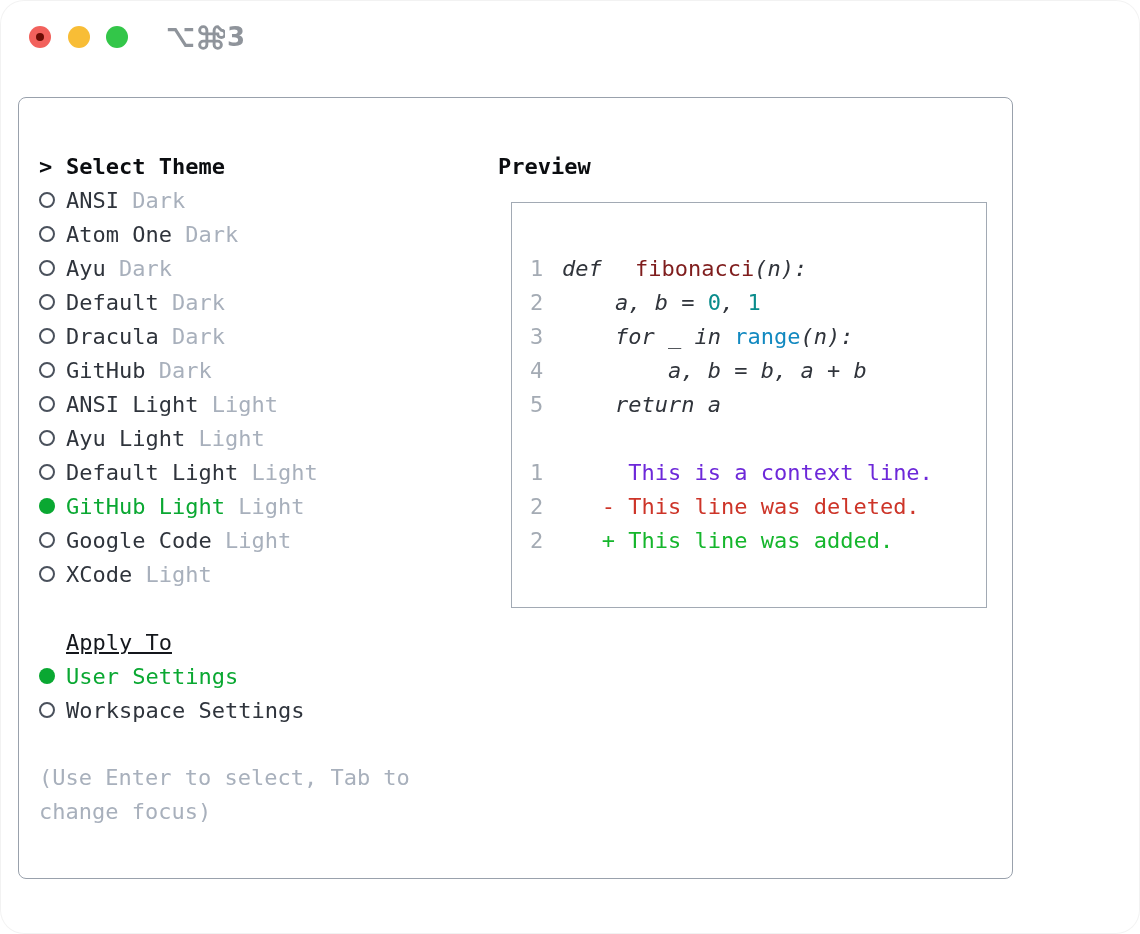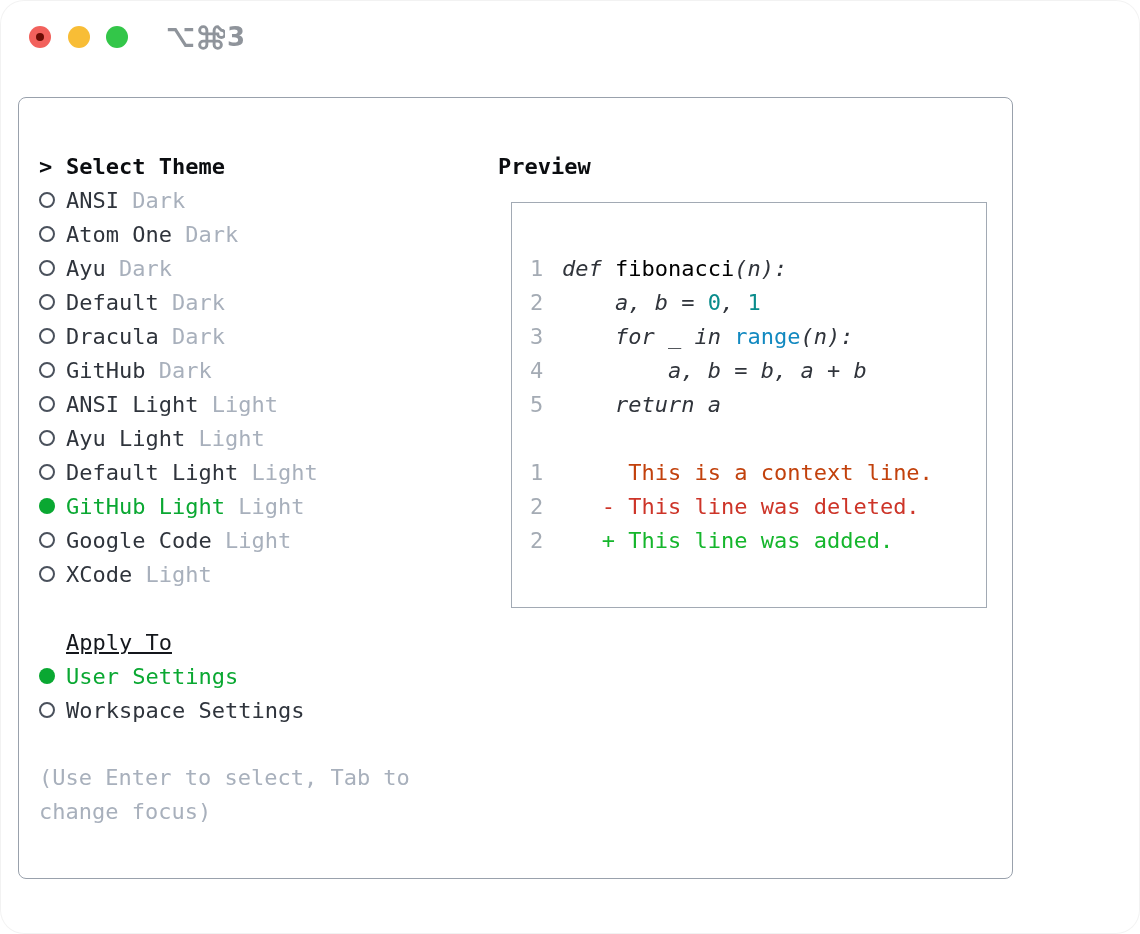--- a/index.html
+++ b/index.html
@@ -142,24 +142,24 @@
     font-size: 22px;
     white-space: pre;
   }
   .cline .ln {
     flex: 0 0 14px;
     width: 14px;
     margin-right: 18px;
     color: #a4abb4;
   }
   .seg-plain   { color: #30343b; font-style: italic; }
-  .seg-title   { color: #000000; }
+  .seg-title   { color: #7f1d1d; margin-left: 20px; }
   .seg-number  { color: #0a8c8c; }
   .seg-builtin { color: #1289c0; }
-  .seg-context { color: #c2410c; }
+  .seg-context { color: #6d28d9; }
   .seg-deleted { color: #cd3428; }
   .seg-added   { color: #15b62c; text-align: right; }
 </style>
 </head>
 <body>
 
 <div class="screen">
 
   <div class="titlebar">
     <div class="light red"></div>

